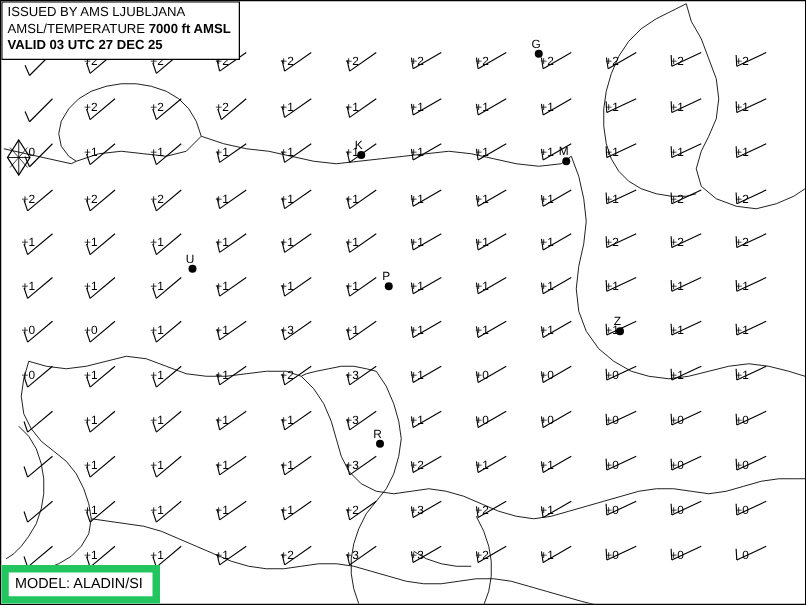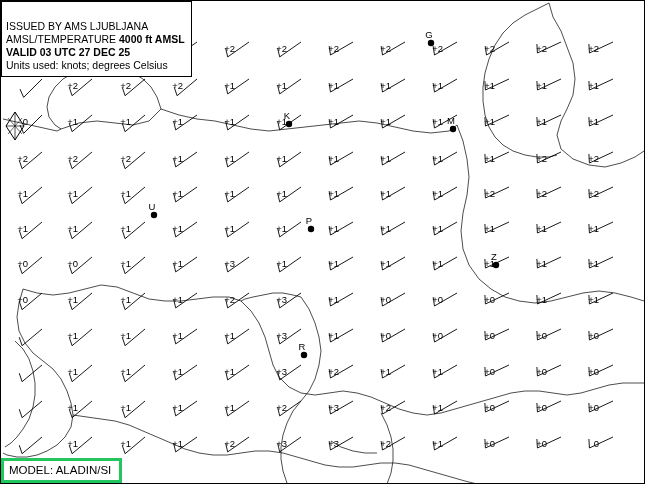--- a/index.html
+++ b/index.html
@@ -19,32 +19,32 @@
     background:#fff;
   }
   #map-canvas{
     position:absolute;left:0;top:0;width:645px;height:484px;
   }
   .legend{
     position:absolute;
     left:0px;top:0px;
     background:#fff;
     border:1px solid #000;
-    padding:18px 6px 4px 4px;
+    padding:2px 6px 4px 4px;
     line-height:1.23;
     font-size:10.5px;
     z-index:5;
   }
   .legend div{white-space:nowrap;}
   .legend .bold{font-weight:bold;}
   .model-box{
     position:absolute;
     left:0px;bottom:0px;
     background:#fff;
-    border:3px solid #22c55e;
+    border:6px solid #22c55e;
     padding:3px 8px 4px 5px;
     font-size:11.5px;
     z-index:5;
   }
   .compass{
     position:absolute;
     left:3px;top:110px;
     width:22px;height:30px;
     z-index:4;
   }
@@ -523,23 +523,22 @@
     <polygon points="11,1 20,15 11,29 2,15" fill="none" stroke="#000" stroke-width="1"></polygon>
     <line x1="11" y1="1" x2="11" y2="29" stroke="#000" stroke-width="0.7"></line>
     <line x1="2" y1="15" x2="20" y2="15" stroke="#000" stroke-width="0.7"></line>
     <line x1="4" y1="7" x2="18" y2="23" stroke="#000" stroke-width="0.6"></line>
     <line x1="18" y1="7" x2="4" y2="23" stroke="#000" stroke-width="0.6"></line>
   </svg>
 
   <div class="legend">
     <div>ISSUED BY AMS LJUBLJANA</div>
     <div>
-      <span>AMSL/TEMPERATURE </span><span class="bold">4000 ft AMSL</span>
+      <span>AMSL/TEMPERATURE </span><span class="bold">7000 ft AMSL</span>
     </div>
     <div class="bold">VALID 03 UTC 27 DEC 25</div>
-    <div>Units used: knots; degrees Celsius</div>
   </div>
 
   <div class="model-box">
     <span>MODEL: ALADIN/SI</span>
   </div>
 
 </div>
 
 </body></html>

